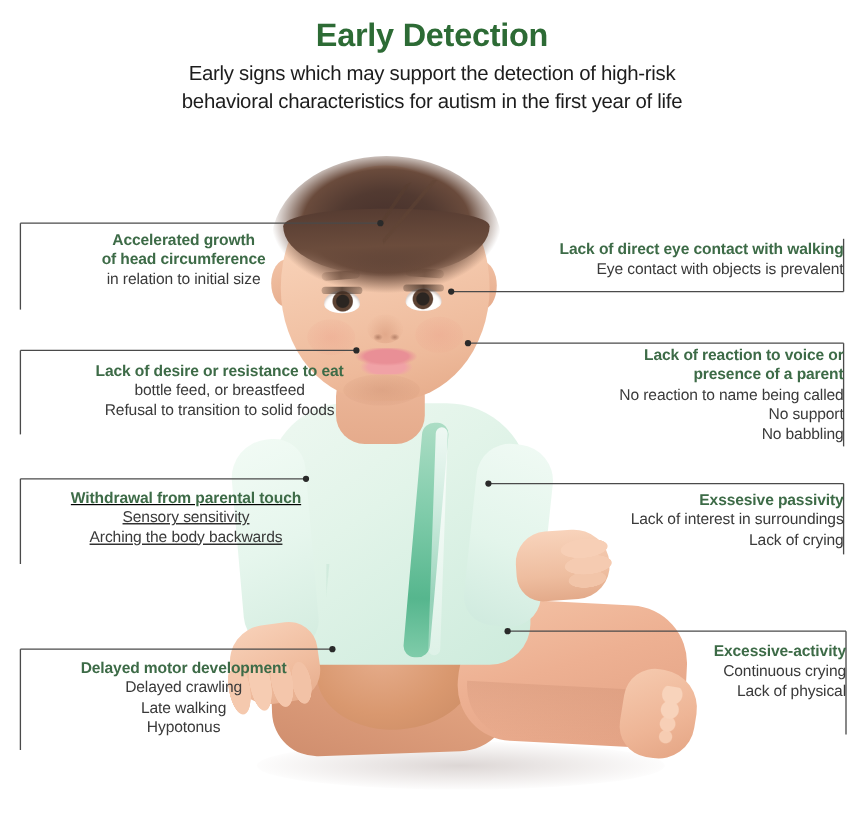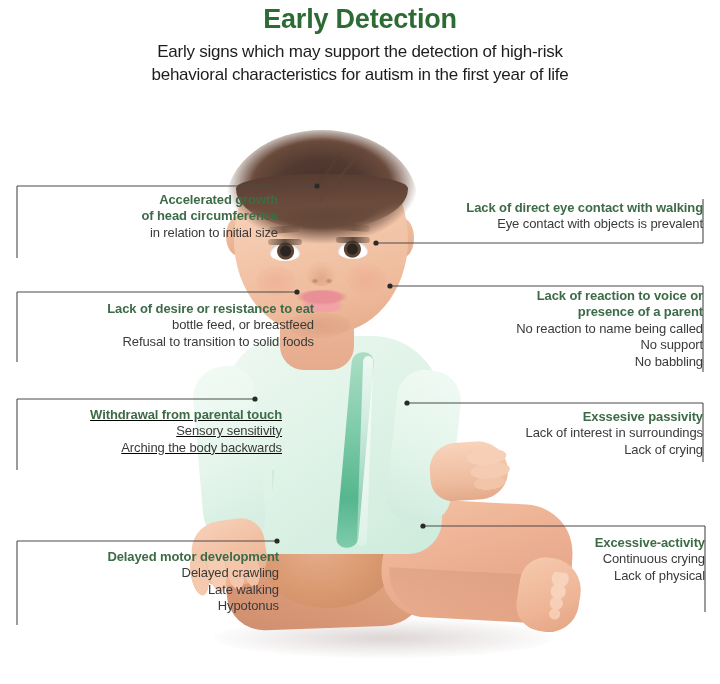--- a/index.html
+++ b/index.html
@@ -18,21 +18,21 @@
     overflow: hidden;
   }
 
   
   .header {
     position: absolute;
     top: 0;
     left: 0;
     width: 720px;
     text-align: center;
-    padding-top: 4px;
+    padding-top: 14px;
   }
   .title {
     font-size: 27px;
     font-weight: bold;
     color: #2d6b35;
     letter-spacing: -0.2px;
     line-height: 1.15;
     margin: 0;
   }
   .subtitle {
@@ -416,21 +416,21 @@
     letter-spacing: -0.1px;
   }
   .callout .c-line {
     font-size: 13px;
     font-weight: normal;
     color: #3a3a3a;
     line-height: 1.26;
     letter-spacing: -0.1px;
   }
   .callout.left {
-    text-align: right;
+    text-align: center;
     padding-left: 11px;
   }
   .callout.right {
     text-align: right;
     padding-right: 11px;
   }
 </style>
 </head>
 <body>
 

